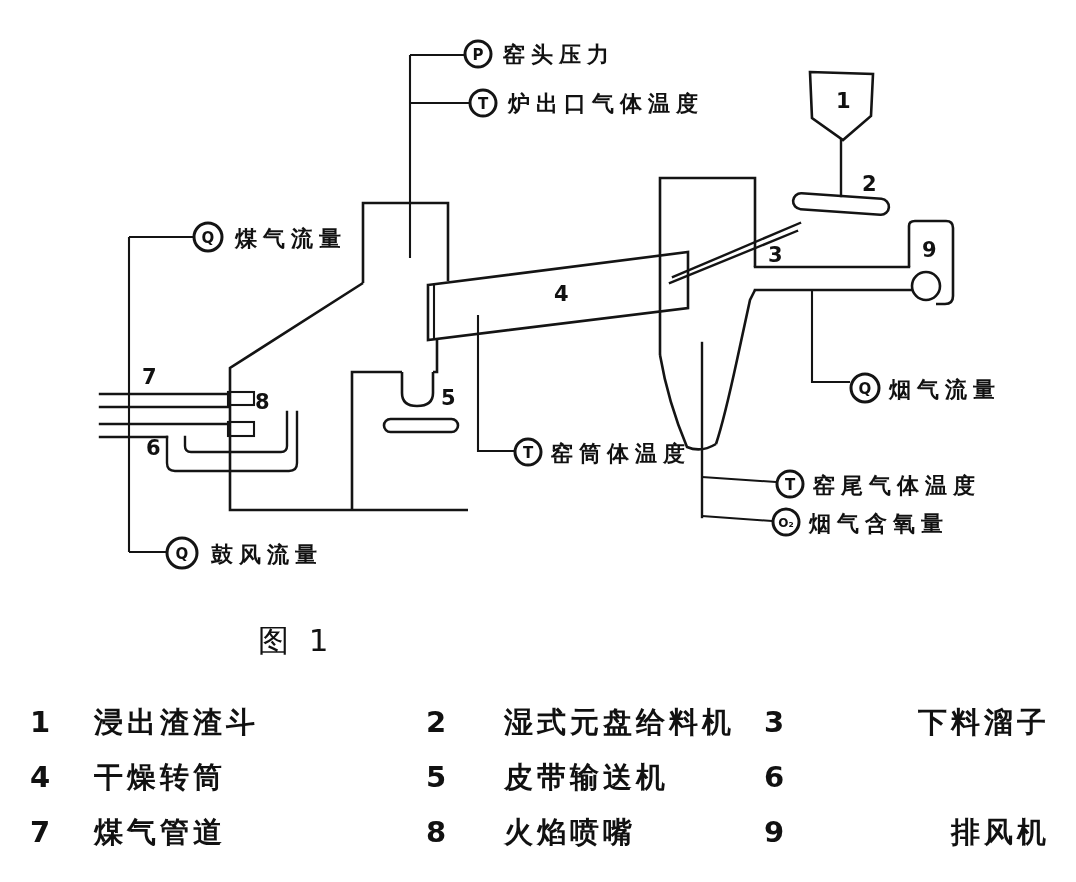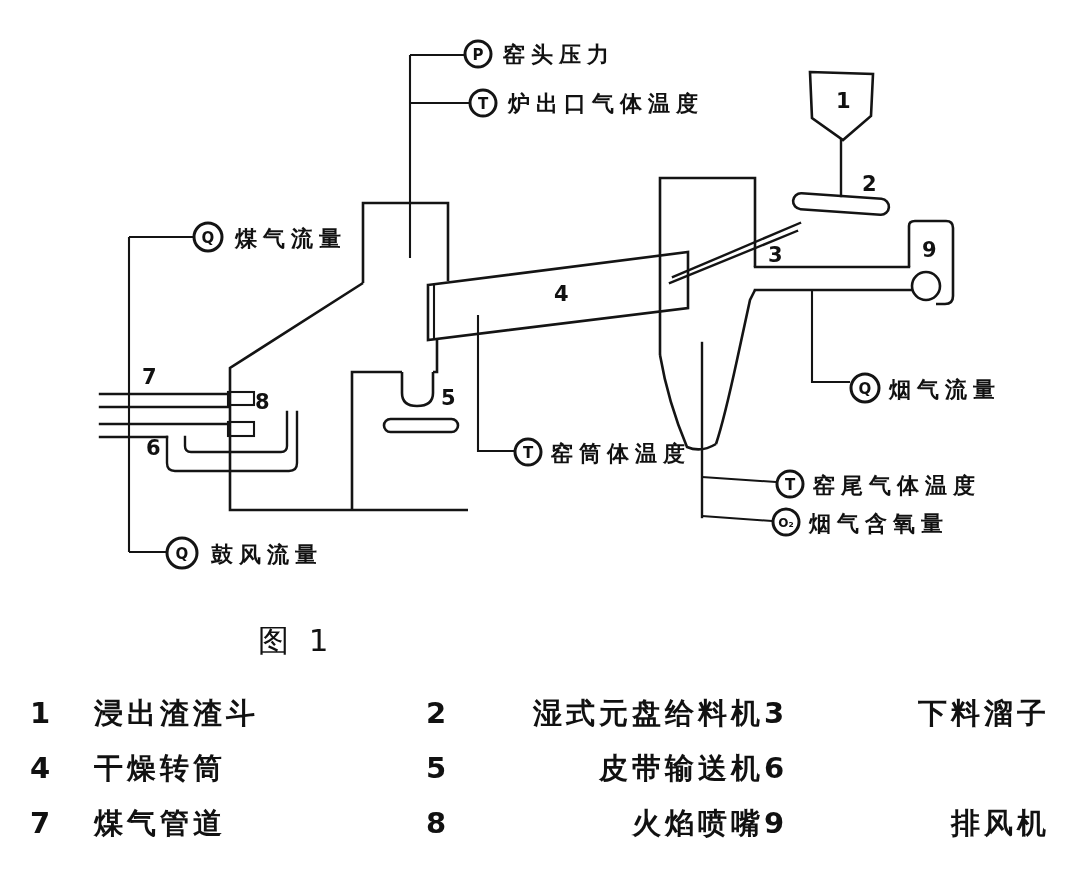--- a/index.html
+++ b/index.html
@@ -14,25 +14,25 @@
   svg text{fill:#111;}
   .isym{font:700 15px "DejaVu Sans",sans-serif;text-anchor:middle;}
   .isym-sm{font:700 12px "DejaVu Sans",sans-serif;text-anchor:middle;}
   .ann{font:700 22px "DejaVu Sans",sans-serif;letter-spacing:6px;}
   .pnum{font:700 21px "DejaVu Sans",sans-serif;}
   .caption{position:absolute;left:258px;top:620px;display:flex;gap:56px;
            font-weight:400;font-size:31px;letter-spacing:5px;white-space:nowrap;}
   .legend{position:absolute;left:30px;top:694px;width:1020px;}
   .lrow{display:flex;align-items:baseline;height:55px;font-weight:700;font-size:29px;white-space:nowrap;}
   .lrow .num{letter-spacing:0;}
-  .lrow .lbl{letter-spacing:4px;}
+  .lrow .lbl{letter-spacing:4px;margin-top:9px;}
   .c1n{width:64px;}
   .c1l{width:332px;}
   .c2n{width:78px;}
-  .c2l{width:260px;text-align:right;}
+  .c2l{width:260px;}
   .c3n{width:74px;}
   .c3l{flex:1;text-align:right;}
 </style>
 </head>
 <body>
 
 <div class="stage">
 
   <svg width="1076" height="612" viewBox="0 0 1076 612">
 

